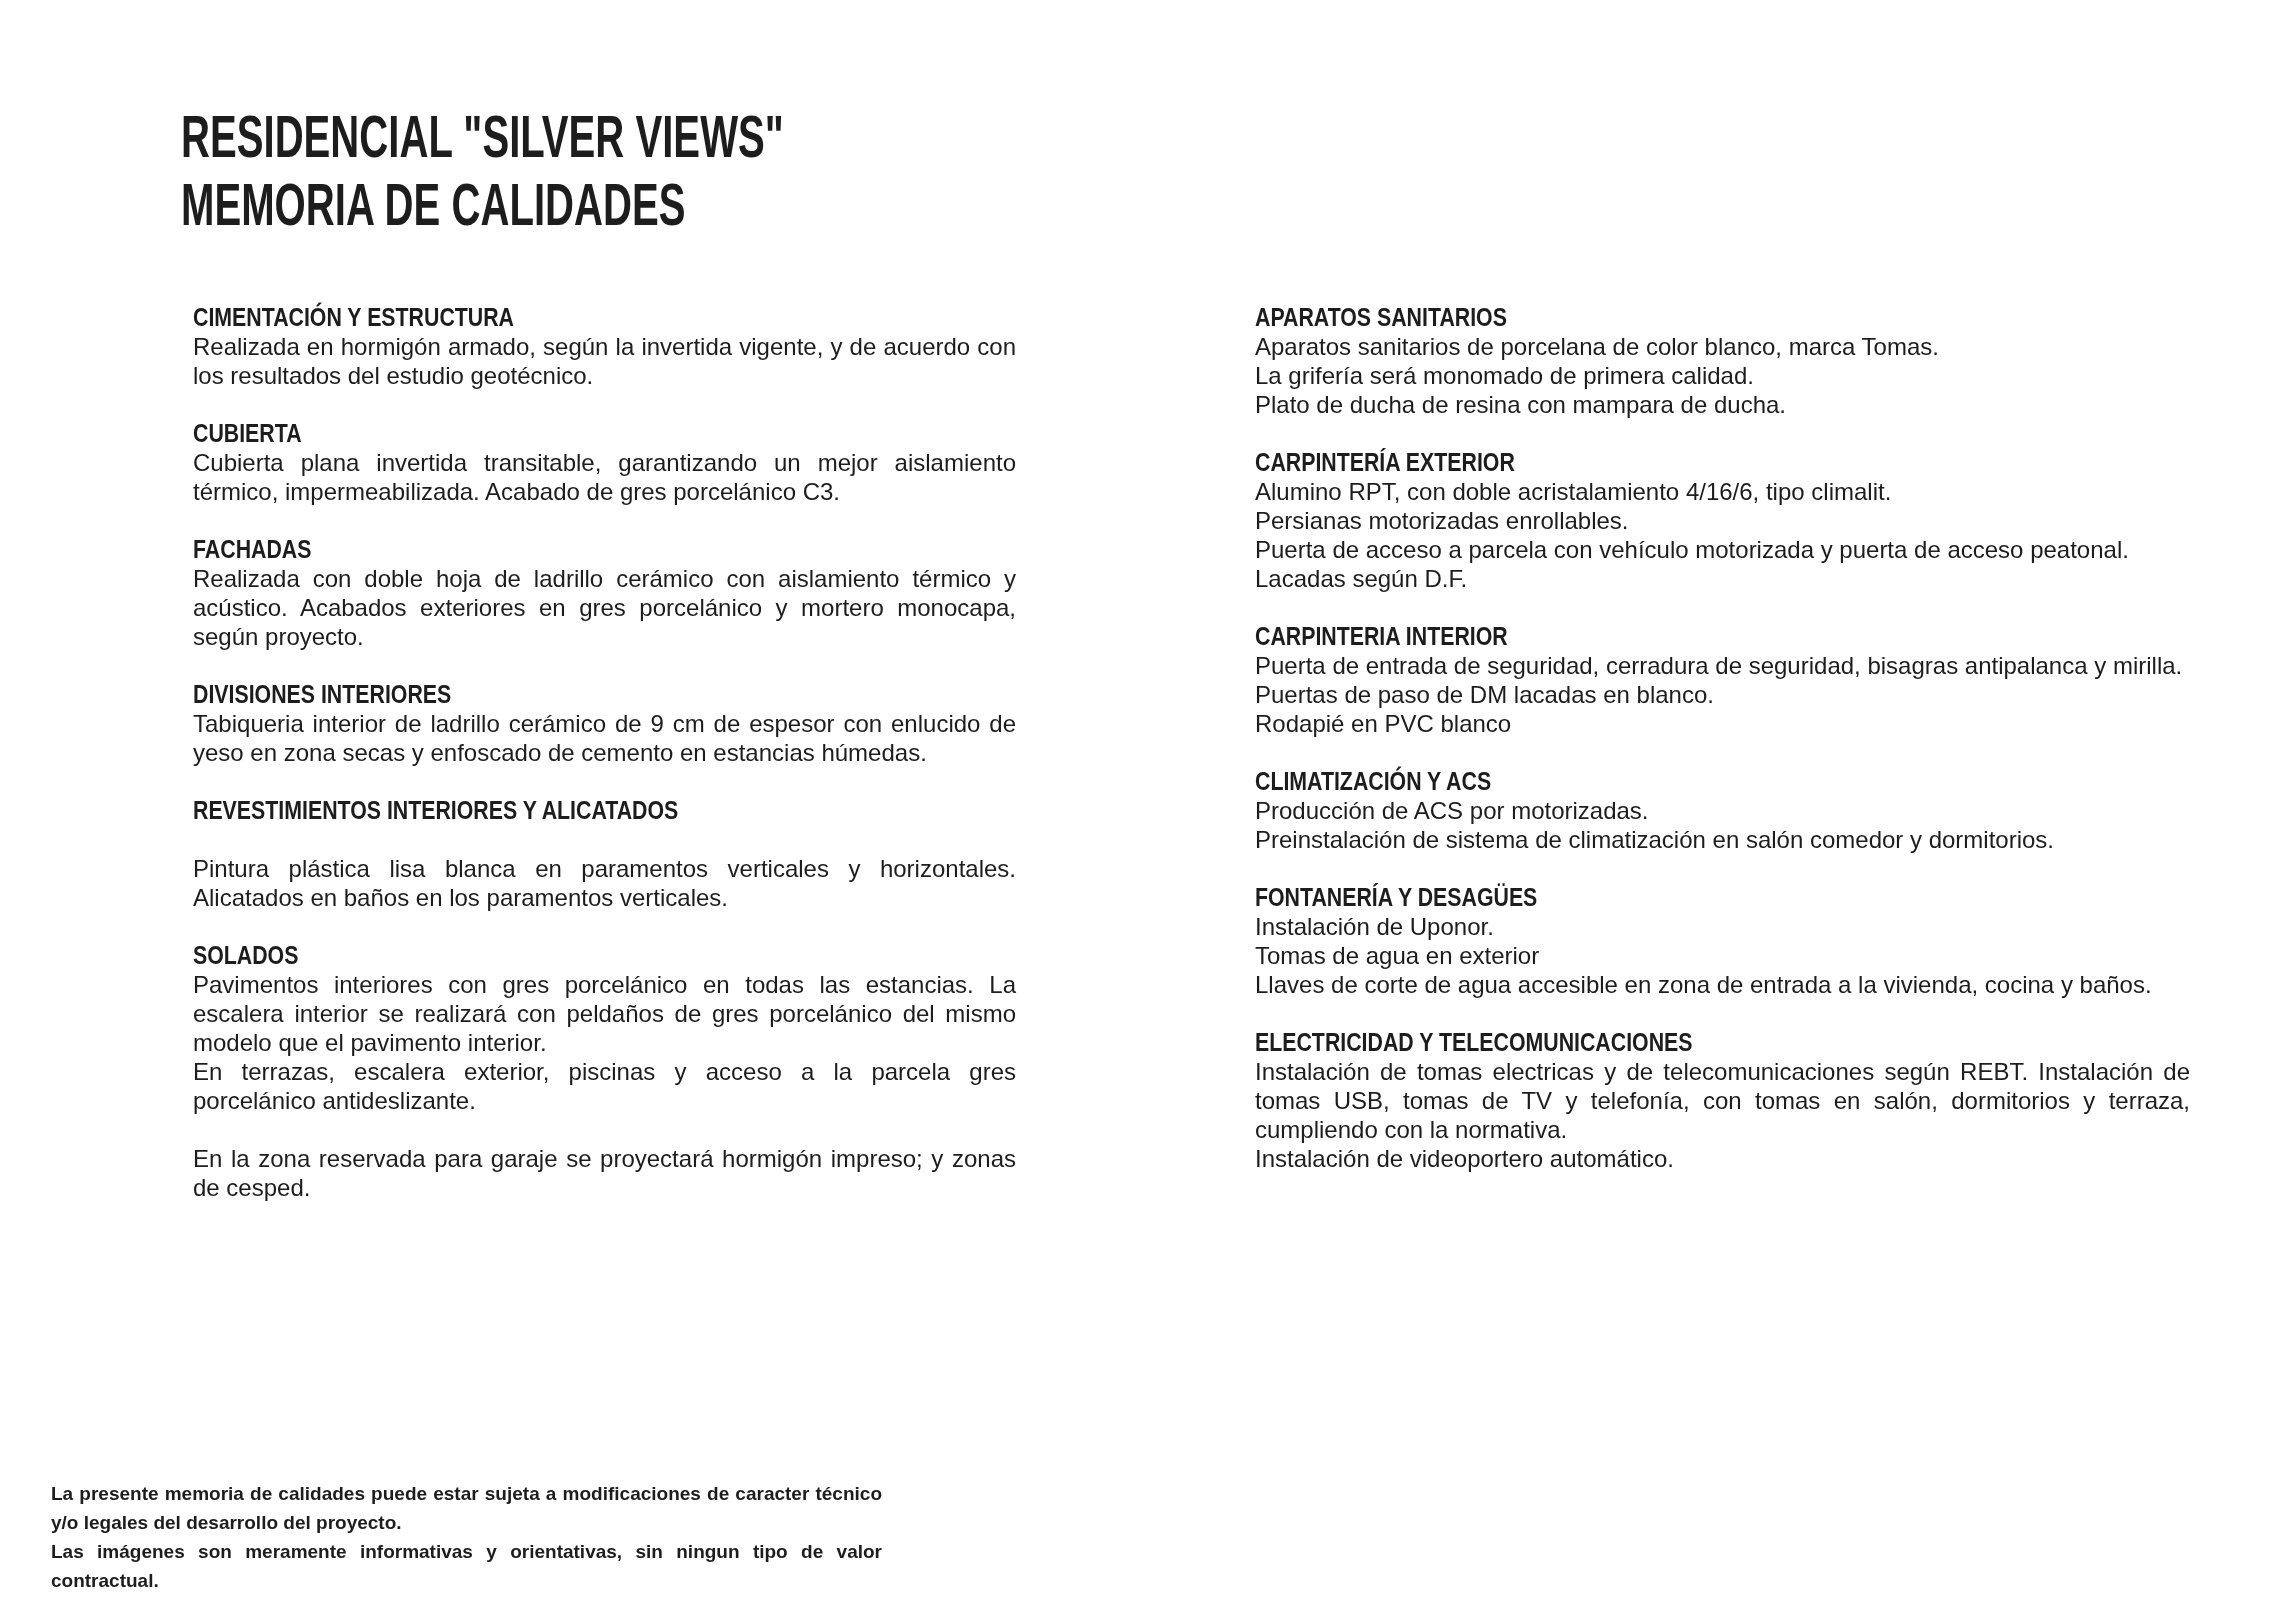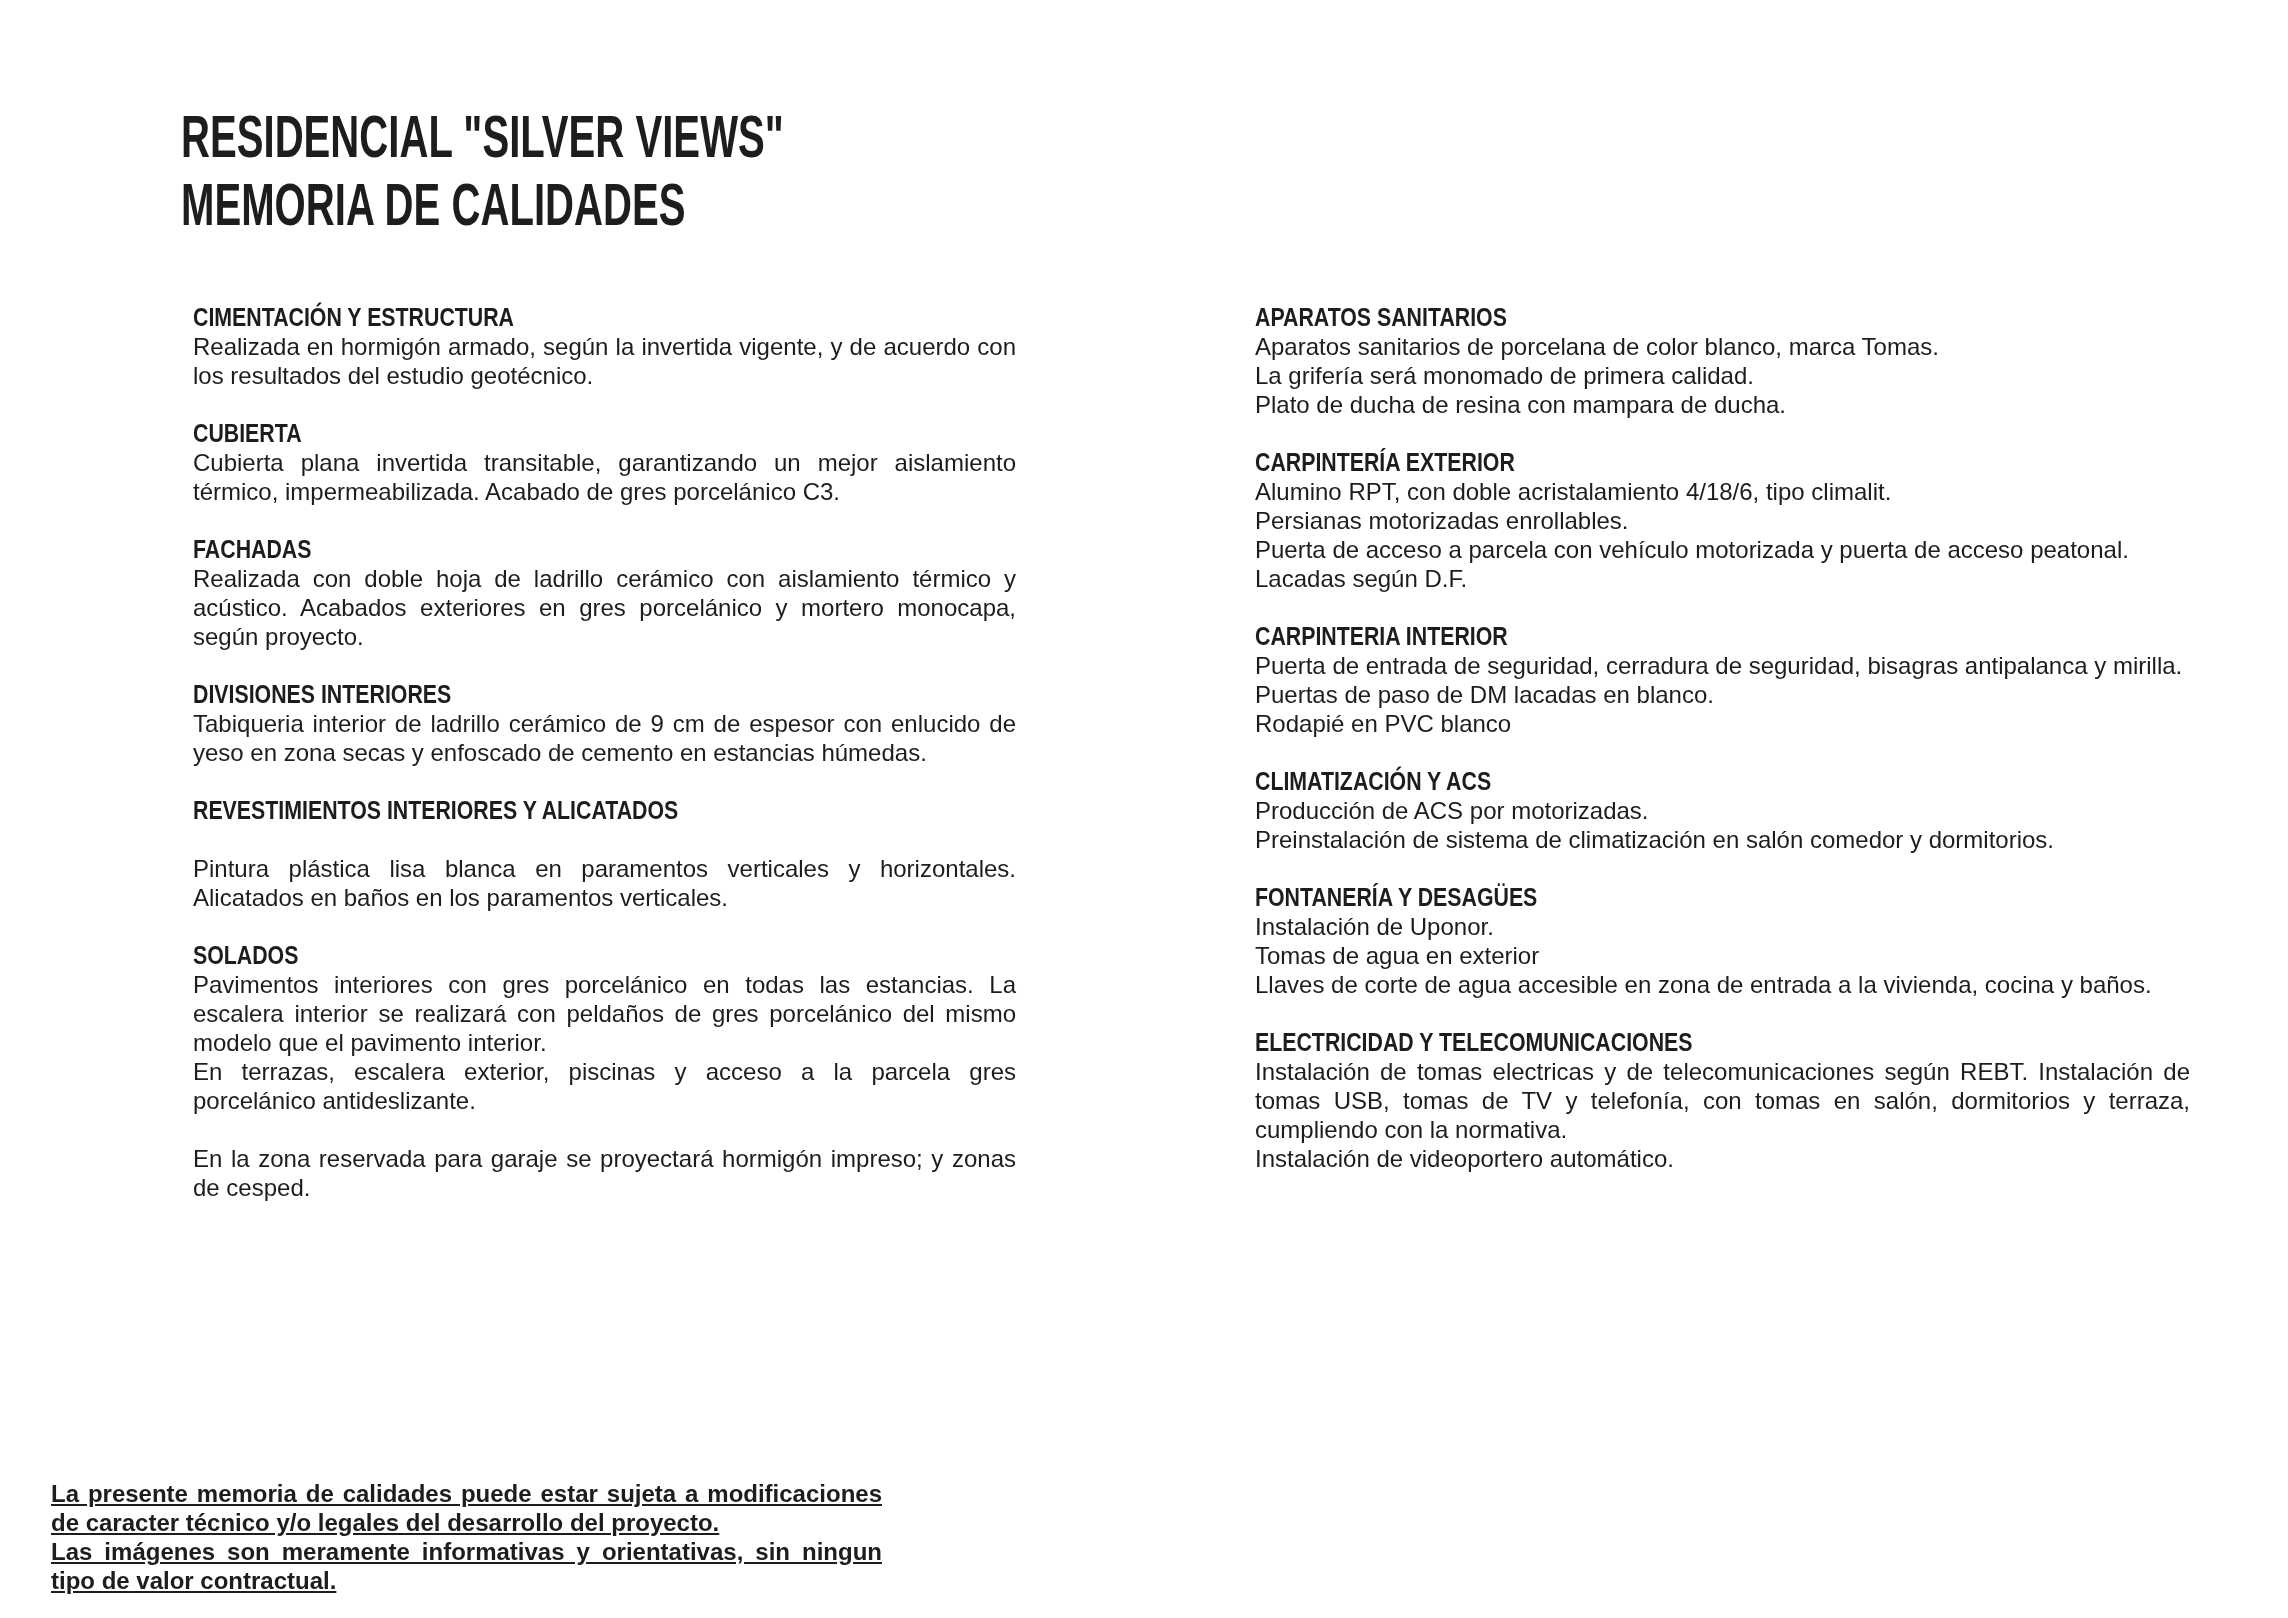--- a/index.html
+++ b/index.html
@@ -47,25 +47,24 @@
     margin: 0;
     font-size: 24px;
     line-height: 29px;
     text-align: justify;
   }
   .para-gap { height: 29px; }
   
   .footer { position: absolute; left: 51px; top: 1479px; width: 831px; }
   .footer p {
     margin: 0;
-    font-size: 24px;
+    font-size: 19px;
     font-weight: bold;
     line-height: 29px;
     text-align: justify;
-    text-decoration: underline;
   }
 </style>
 </head>
 <body>
 
 <div class="page">
 
   <header class="doc-title">
     <div class="title-line">
       <span class="cond">RESIDENCIAL "SILVER VIEWS"</span>
@@ -107,21 +106,21 @@
     </div>
   <div id="col-right" class="column">
       <section class="doc-section">
         <h2 class="sec-heading"><span class="cond">APARATOS SANITARIOS</span></h2>
         <p class="sec-para">Aparatos sanitarios de porcelana de color blanco, marca Tomas.</p>
         <p class="sec-para">La grifería será monomado de primera calidad.</p>
         <p class="sec-para">Plato de ducha de resina con mampara de ducha.</p>
       </section>
       <section class="doc-section">
         <h2 class="sec-heading"><span class="cond">CARPINTERÍA EXTERIOR</span></h2>
-        <p class="sec-para">Alumino RPT, con doble acristalamiento 4/18/6, tipo climalit.</p>
+        <p class="sec-para">Alumino RPT, con doble acristalamiento 4/16/6, tipo climalit.</p>
         <p class="sec-para">Persianas motorizadas enrollables.</p>
         <p class="sec-para">Puerta de acceso a parcela con vehículo motorizada y puerta de acceso peatonal.</p>
         <p class="sec-para">Lacadas según D.F.</p>
       </section>
       <section class="doc-section">
         <h2 class="sec-heading"><span class="cond">CARPINTERIA INTERIOR</span></h2>
         <p class="sec-para">Puerta de entrada de seguridad, cerradura de seguridad, bisagras antipalanca y mirilla.</p>
         <p class="sec-para">Puertas de paso de DM lacadas en blanco.</p>
         <p class="sec-para">Rodapié en PVC blanco</p>
       </section>

